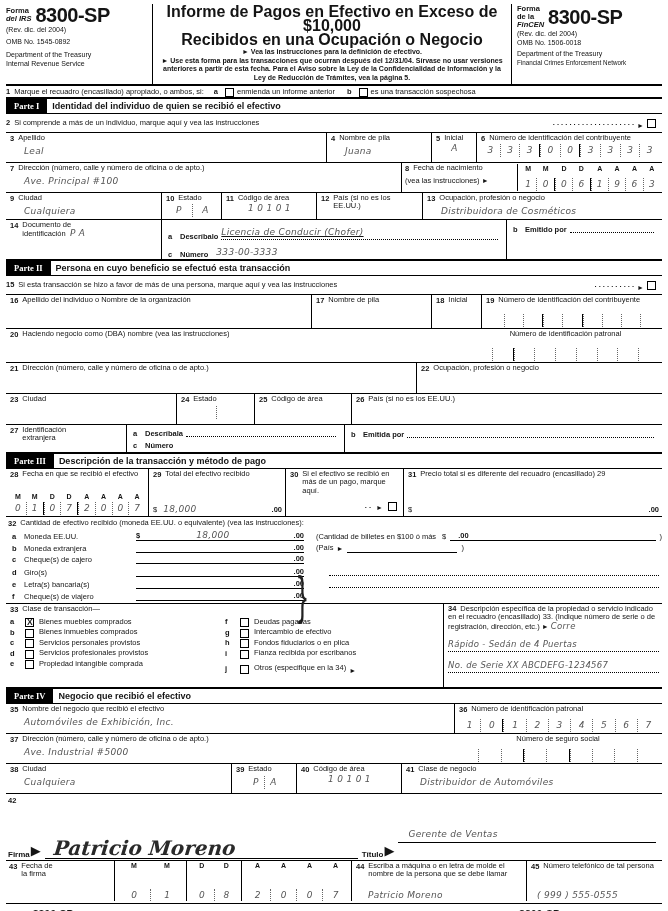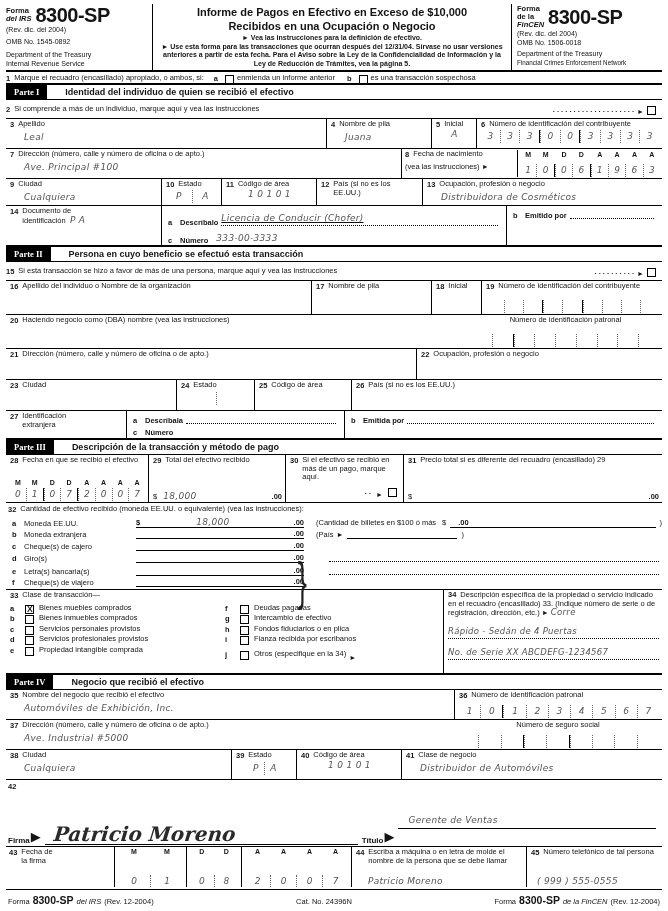--- a/index.html
+++ b/index.html
@@ -10,21 +10,21 @@
   
   .hdr { display:flex; align-items:stretch; }
   .hdr-l { width:147px; padding:1px 4px 2px 0; border-right:1.5px solid #000; }
   .hdr-c { flex:1; text-align:center; padding:1px 6px 2px; border-right:1.5px solid #000; }
   .hdr-r { width:150px; padding:1px 0 2px 5px; }
   .hrow { display:flex; align-items:center; gap:4px; }
   .fstack { font-size:7.5px; line-height:8px; font-weight:bold; }
   .fstack .it { font-style:italic; font-weight:bold; }
   .fnum { font-size:20px; font-weight:bold; letter-spacing:-0.5px; line-height:20px; }
   .tiny { font-size:7px; line-height:9px; }
-  .t1 { font-size:11px; font-weight:bold; line-height:14px; }
+  .t1 { font-size:16px; font-weight:bold; line-height:14px; }
   .note { font-size:7px; font-weight:bold; line-height:8.2px; }
 
   .arr::before { content:"►"; font-size:7px; }
   .barr::before { content:"▶"; font-size:13px; }
 
   
   .r { display:flex; align-items:stretch; border-top:1px solid #000; }
   .rt2 { border-top-width:2px; }
   .c { border-left:1px solid #000; padding:1px 3px 1px 4px; position:relative; }
   .c0 { border-left:none; }
@@ -34,21 +34,21 @@
   .top { display:flex; align-items:flex-start; }
   .val { font-family:"DejaVu Sans",sans-serif; font-style:italic; color:#555; font-size:9px; letter-spacing:0.3px; white-space:nowrap; }
   .vind { margin:3px 0 0 14px; }
   .dots { flex:1; overflow:hidden; white-space:nowrap; font-size:7.5px; font-weight:bold; text-align:right; margin:0 3px; }
   .cb { display:inline-block; width:9px; height:9px; border:1px solid #000; background:#fff; position:relative; top:1px; margin:0 3px; flex:none; }
   .cb.checked::after { content:"X"; position:absolute; left:1px; top:-2px; font-size:8.5px; font-weight:bold; color:#222; }
 
   
   .pbar { display:flex; align-items:center; border-top:2px solid #000; margin-top:-1px; }
   .ptag { background:#000; color:#fff; font-weight:bold; font-size:8.5px; padding:2px 8px;font-family:Liberation Serif, serif; }
-  .ptitle { font-weight:bold; font-size:9px; padding:0 18px; }
+  .ptitle { font-weight:bold; font-size:9px; padding:0 5px; }
 
   
   .digits { display:flex; align-items:stretch; height:13px; margin-top:1px; }
   .digits .d { flex:1; text-align:center; border-left:1px dotted #666; font-family:"DejaVu Sans",sans-serif; font-style:italic; color:#555; font-size:9px; line-height:13px; }
   .digits .d:first-child { border-left:none; }
   .digits .s { width:0; border-left:1.2px solid #000; }
   .digits.hd { height:9px; margin:0; }
   .digits.hd .d { font-family:"Liberation Sans",sans-serif; font-style:normal; font-weight:bold; font-size:7px; color:#141414; line-height:9px; border-left-color:transparent; }
   .digits.hd .s { border-left-color:transparent; }
 

